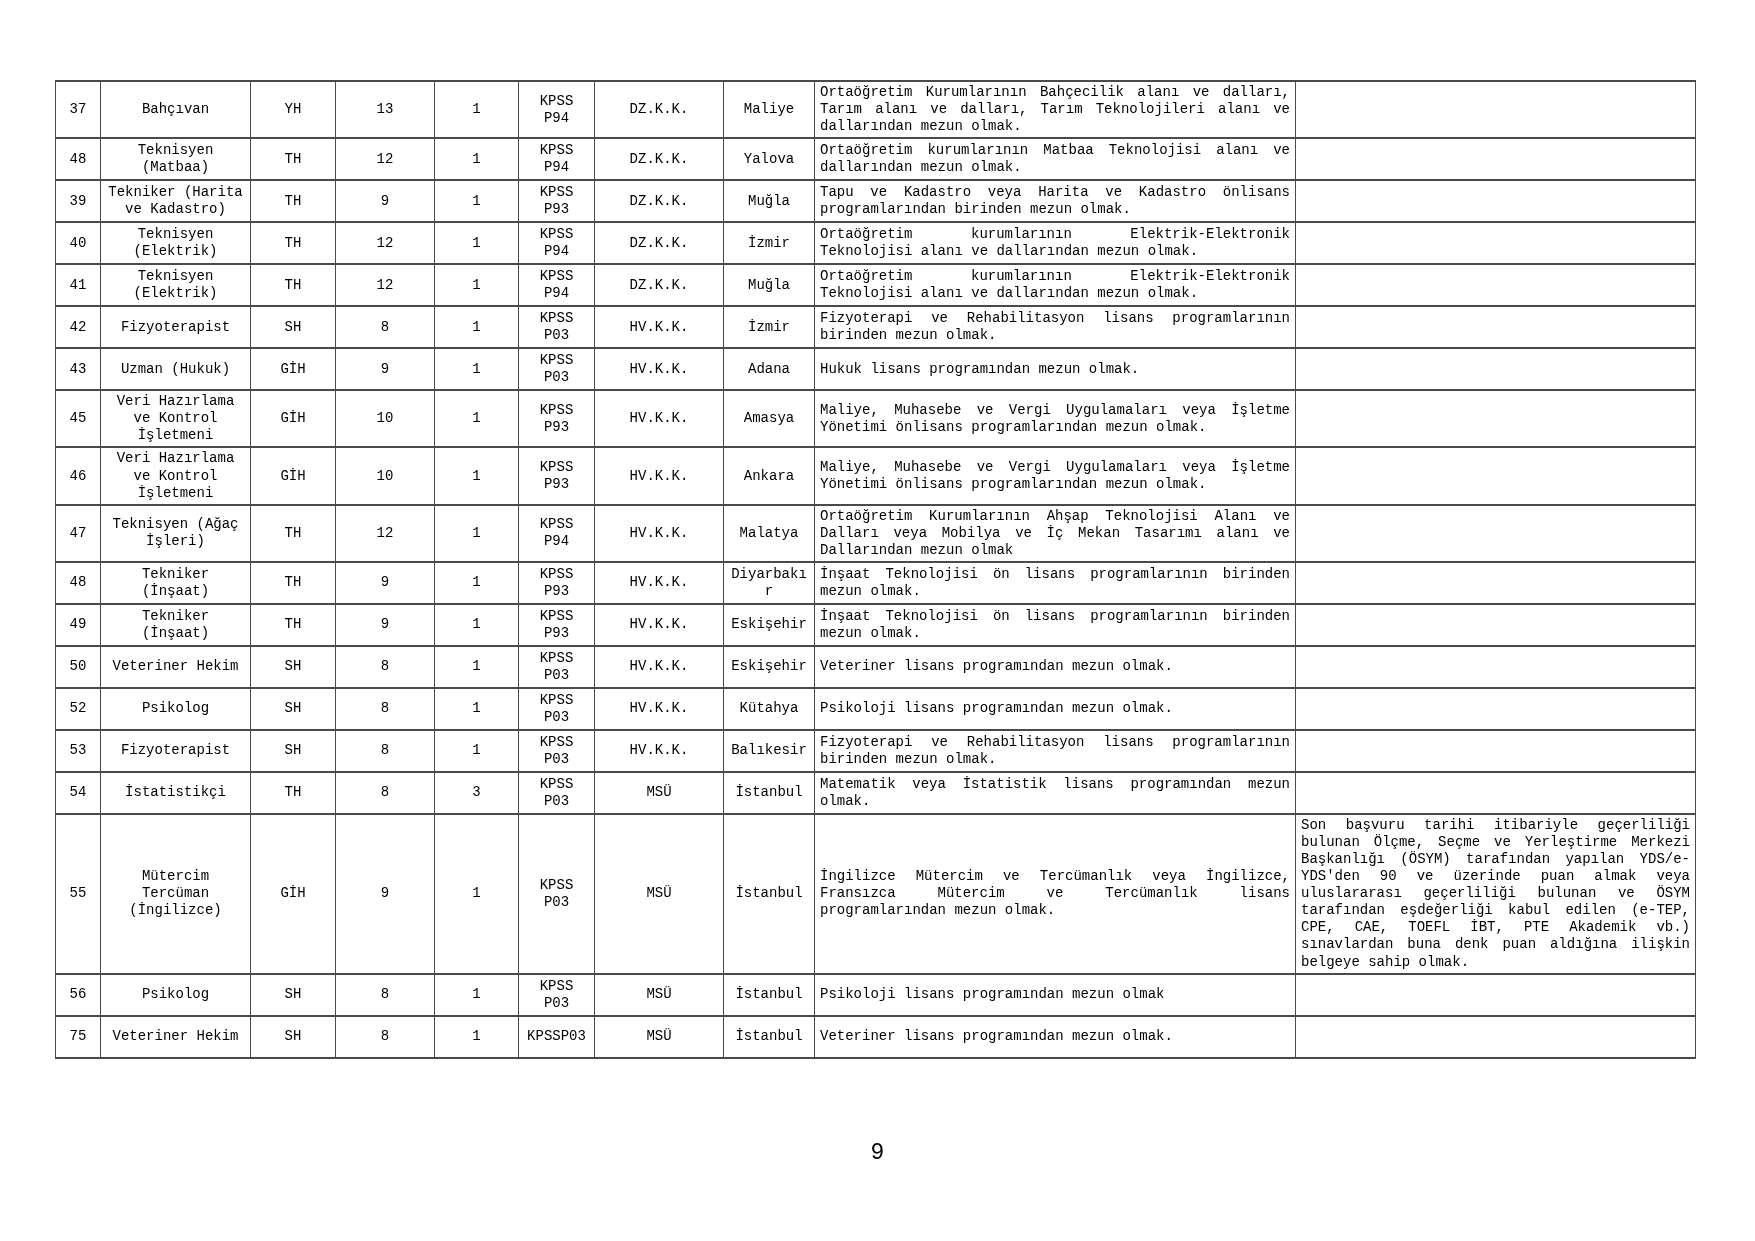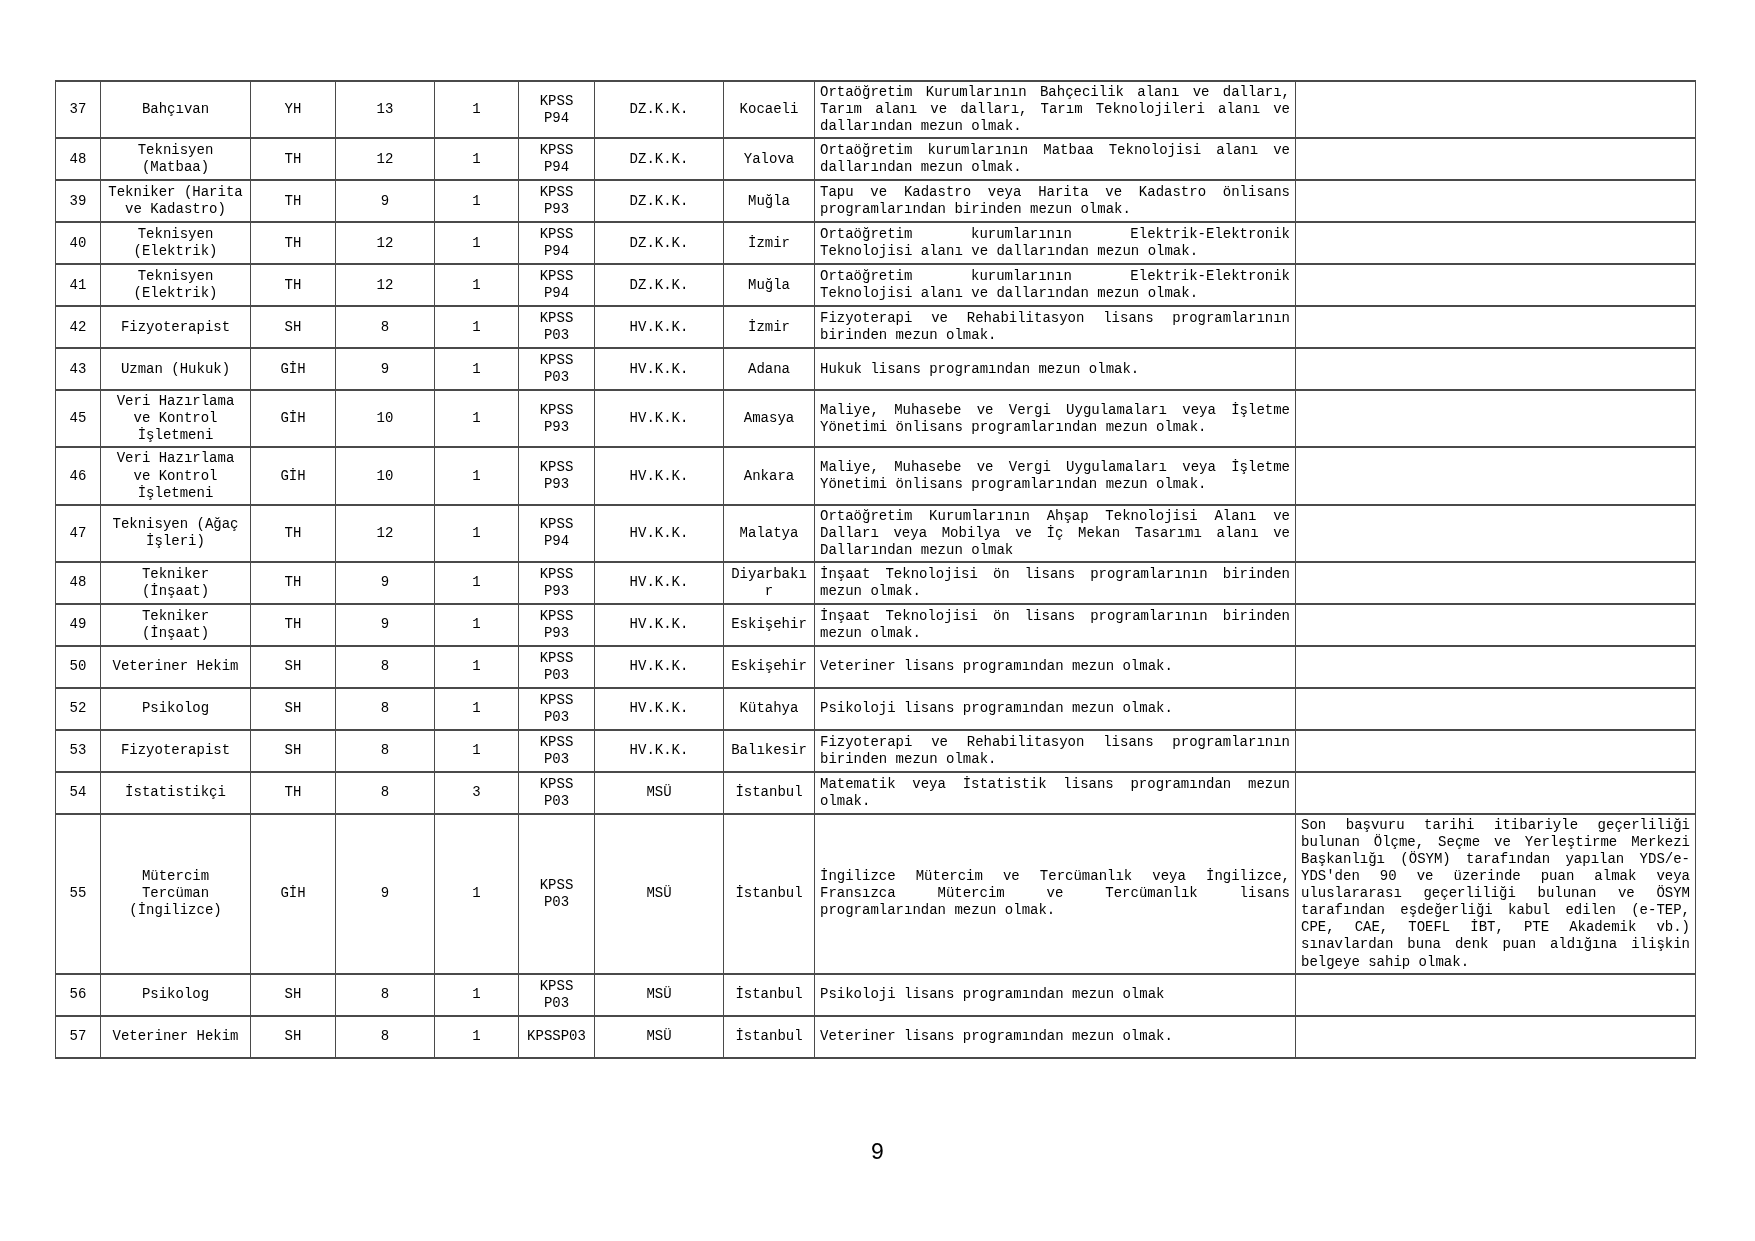--- a/index.html
+++ b/index.html
@@ -94,21 +94,21 @@
     </colgroup>
     <tbody>
         <tr>
           <td class="col-no">37</td>
           <td class="col-position">Bahçıvan</td>
           <td class="col-class">YH</td>
           <td class="col-grade">13</td>
           <td class="col-count">1</td>
           <td class="col-kpss">KPSS P94</td>
           <td class="col-institution">DZ.K.K.</td>
-          <td class="col-city">Kocaeli</td>
+          <td class="col-city">Maliye</td>
           <td class="col-qualification">Ortaöğretim Kurumlarının Bahçecilik alanı ve dalları, Tarım alanı ve dalları, Tarım Teknolojileri alanı ve dallarından mezun olmak.</td>
           <td class="col-note"></td>
         </tr>
         <tr>
           <td class="col-no">48</td>
           <td class="col-position">Teknisyen (Matbaa)</td>
           <td class="col-class">TH</td>
           <td class="col-grade">12</td>
           <td class="col-count">1</td>
           <td class="col-kpss">KPSS P94</td>
@@ -303,21 +303,21 @@
           <td class="col-class">SH</td>
           <td class="col-grade">8</td>
           <td class="col-count">1</td>
           <td class="col-kpss">KPSS P03</td>
           <td class="col-institution">MSÜ</td>
           <td class="col-city">İstanbul</td>
           <td class="col-qualification">Psikoloji lisans programından mezun olmak</td>
           <td class="col-note"></td>
         </tr>
         <tr>
-          <td class="col-no">57</td>
+          <td class="col-no">75</td>
           <td class="col-position">Veteriner Hekim</td>
           <td class="col-class">SH</td>
           <td class="col-grade">8</td>
           <td class="col-count">1</td>
           <td class="col-kpss">KPSSP03</td>
           <td class="col-institution">MSÜ</td>
           <td class="col-city">İstanbul</td>
           <td class="col-qualification">Veteriner lisans programından mezun olmak.</td>
           <td class="col-note"></td>
         </tr>

